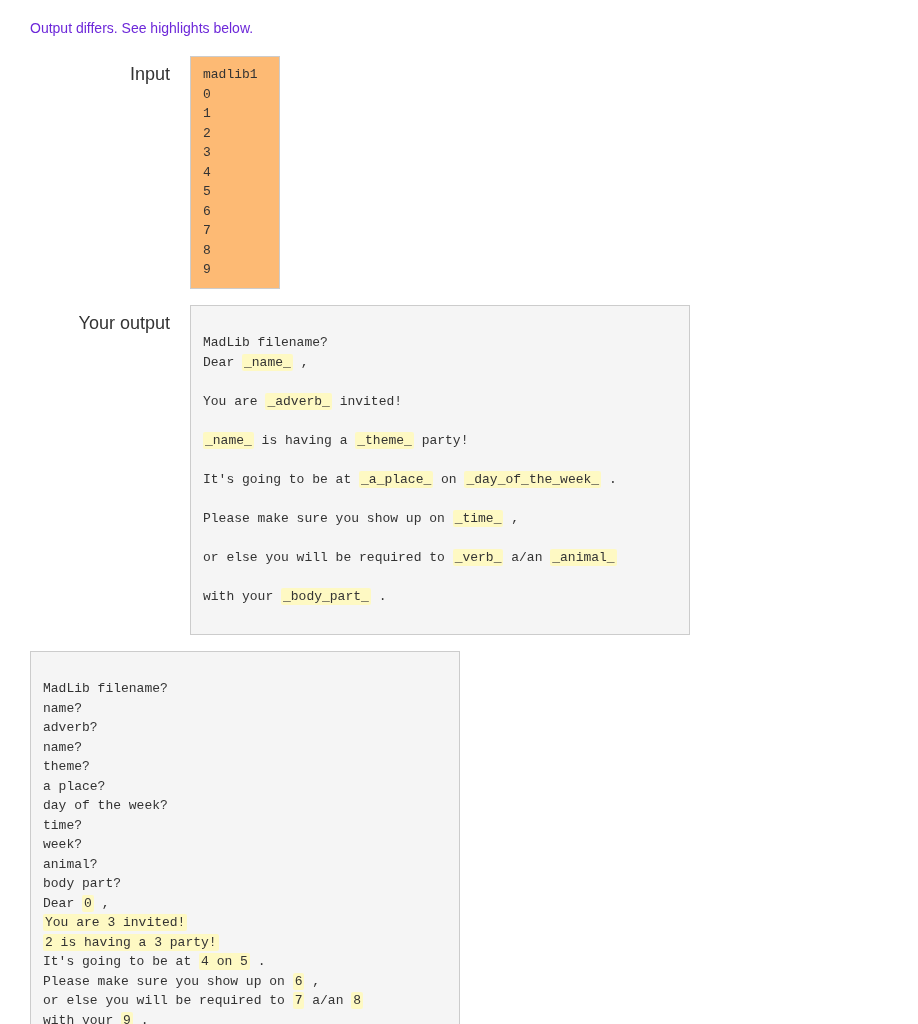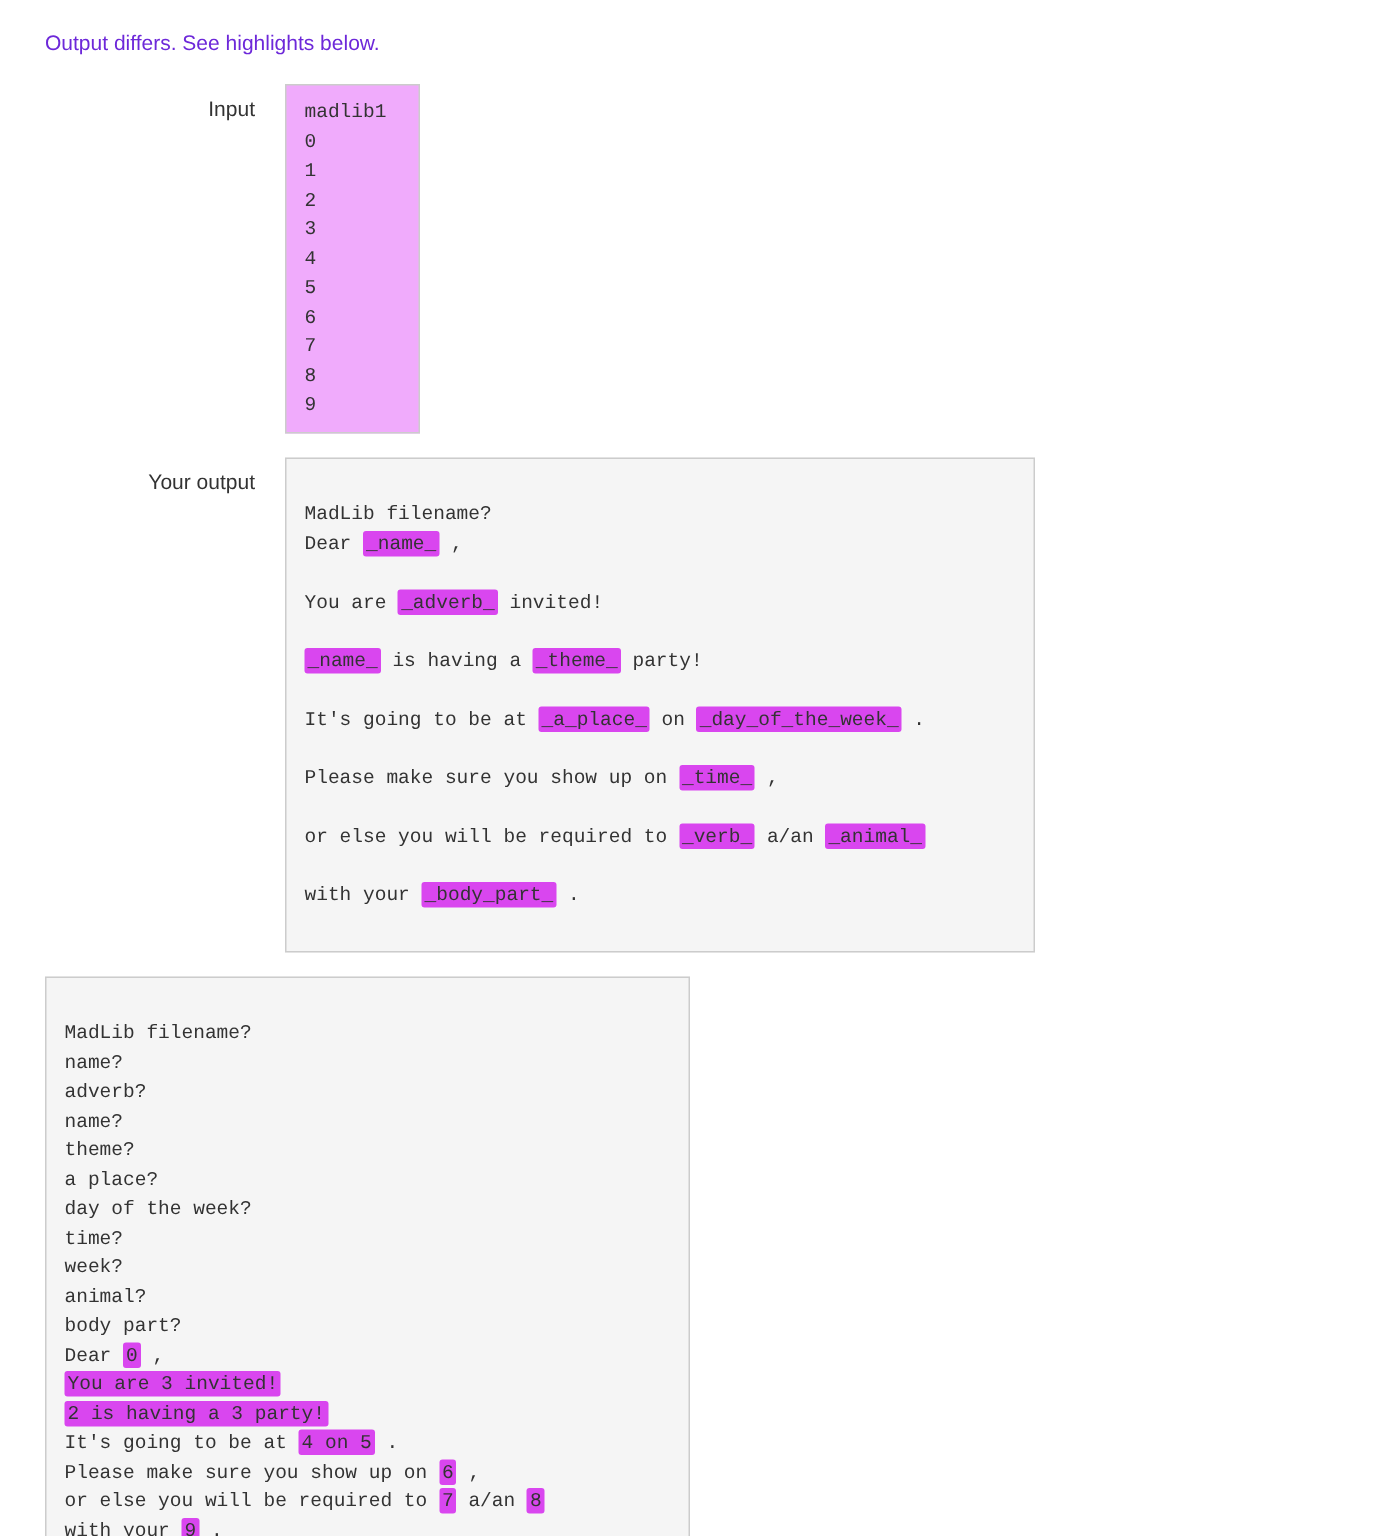--- a/index.html
+++ b/index.html
@@ -19,45 +19,45 @@
       display: flex;
       align-items: flex-start;
       margin-bottom: 16px;
     }
     .section-label {
       width: 160px;
       min-width: 160px;
       text-align: right;
       padding-right: 20px;
       padding-top: 8px;
-      font-size: 14px;
+      font-size: 18px;
       color: #333;
     }
     .code-box {
       border: 1px solid #ccc;
-      background: #f0abfc;
+      background: #fdba74;
       font-family: 'Courier New', Courier, monospace;
       font-size: 13px;
       padding: 8px 12px;
       white-space: pre;
       line-height: 1.5;
     }
     .input-box {
       min-width: 90px;
     }
     .output-box {
       min-width: 500px;
       background: #f5f5f5;
     }
     .expected-box {
       min-width: 430px;
       background: #f5f5f5;
     }
     .highlight {
-      background-color: #d946ef;
+      background-color: #fef9c3;
       padding: 1px 2px;
       border-radius: 2px;
       text-align: right;
     }
   </style>
 </head>
 <body>
 
 <p class="header-message">Output differs. See highlights below.</p>
 

